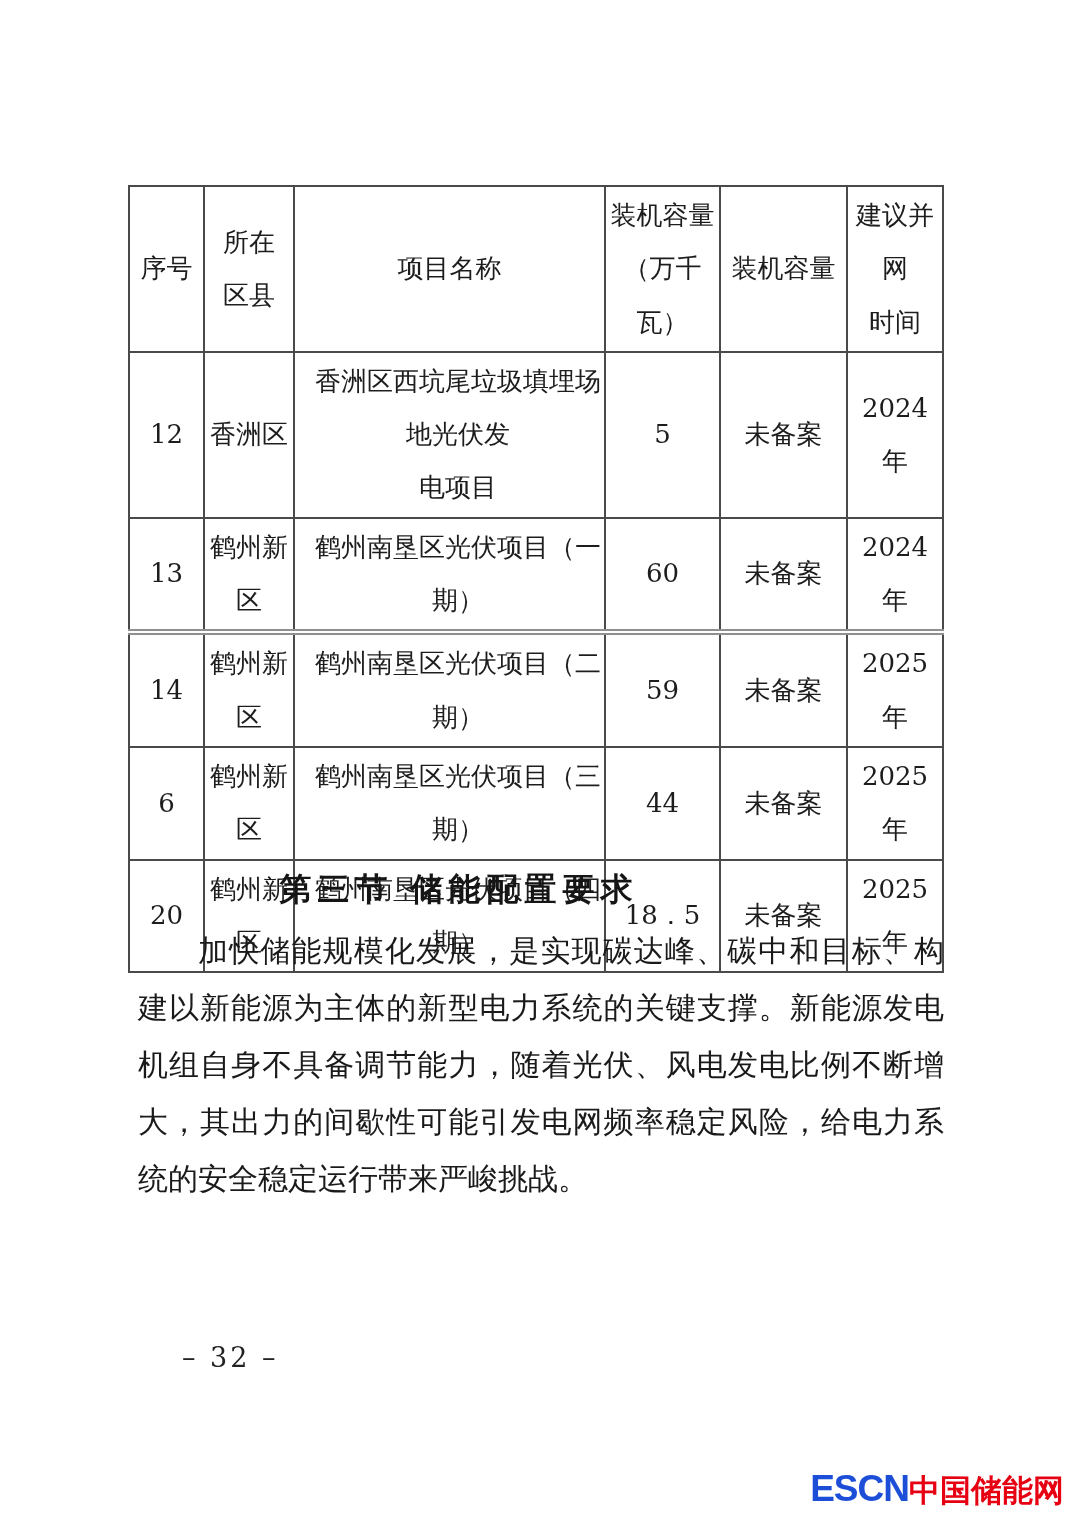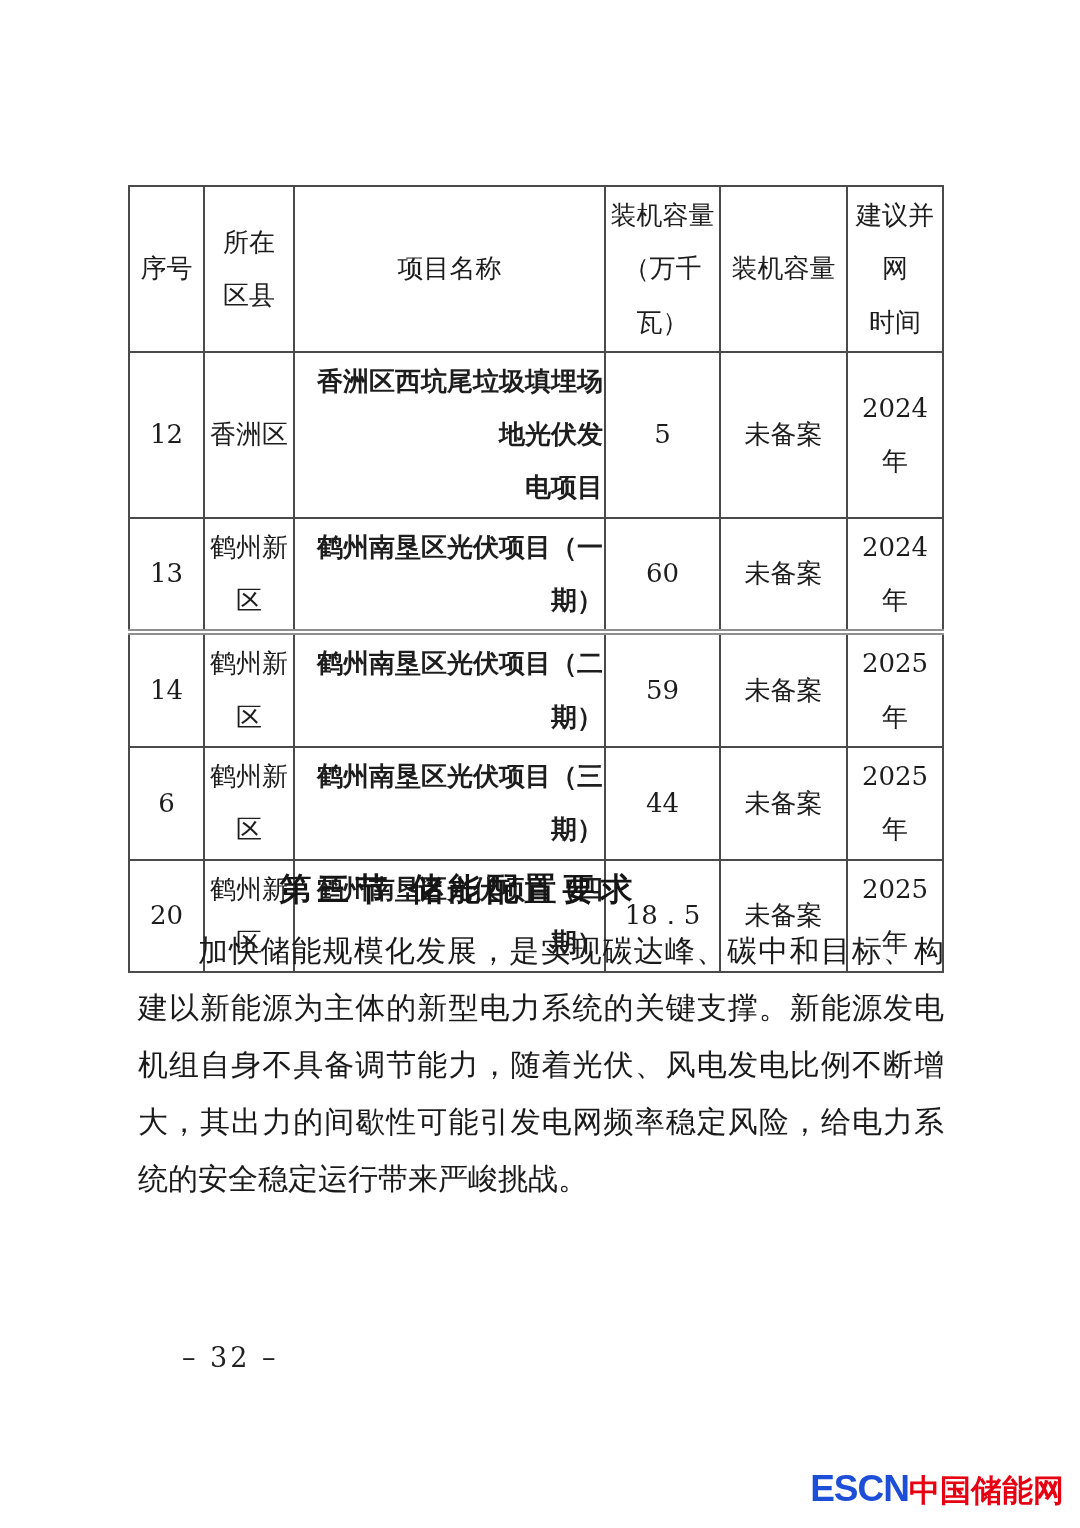--- a/index.html
+++ b/index.html
@@ -22,21 +22,21 @@
   }
   .doc-table td {
     border: 2px solid #4a4a4a;
     vertical-align: middle;
     text-align: center;
     white-space: pre-line;
     line-height: 2.05;
     padding: 2px 4px;
     overflow: hidden;
   }
-  .doc-table td.cell-left { text-align: right; padding-left: 18px; padding-right: 1px; font-weight: bold; }
+  .doc-table td.cell-left { text-align: center; padding-left: 18px; padding-right: 1px; }
   tr.header-row { height: 104px; }
   tr.data-row { height: 107px; }
   tr.pb-row td { border-top: 6px double #8f8f8f; }
 
   
   .section-title {
     position: absolute; left: 0; top: 852px; width: 886px;
     margin: 16px;
     text-align: center;
     font-size: 32px;

